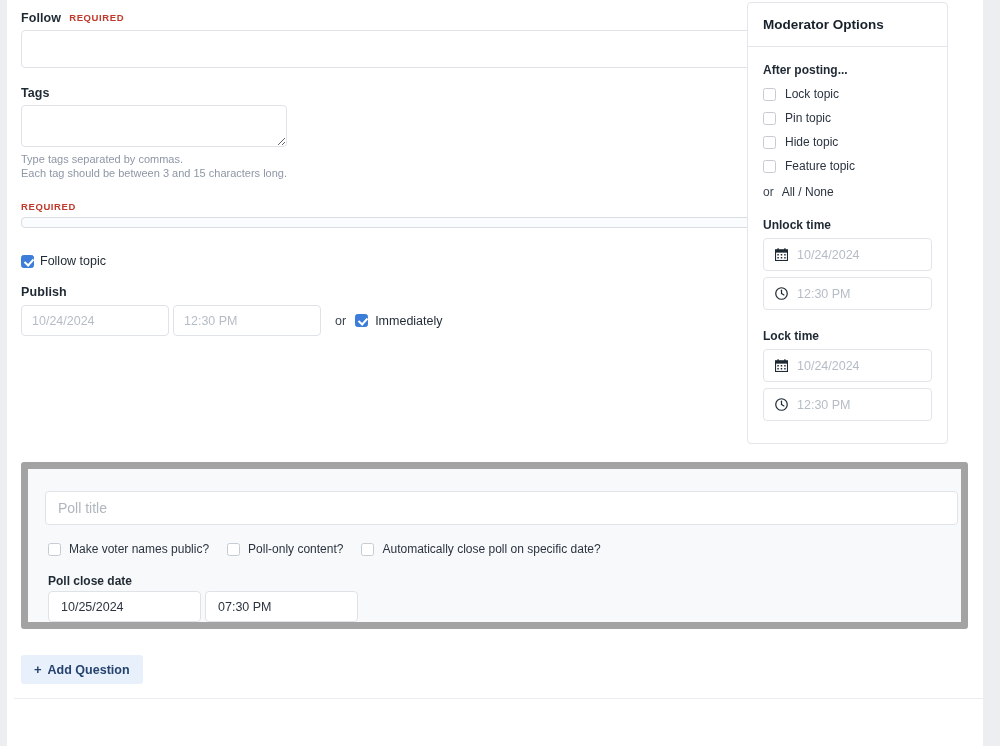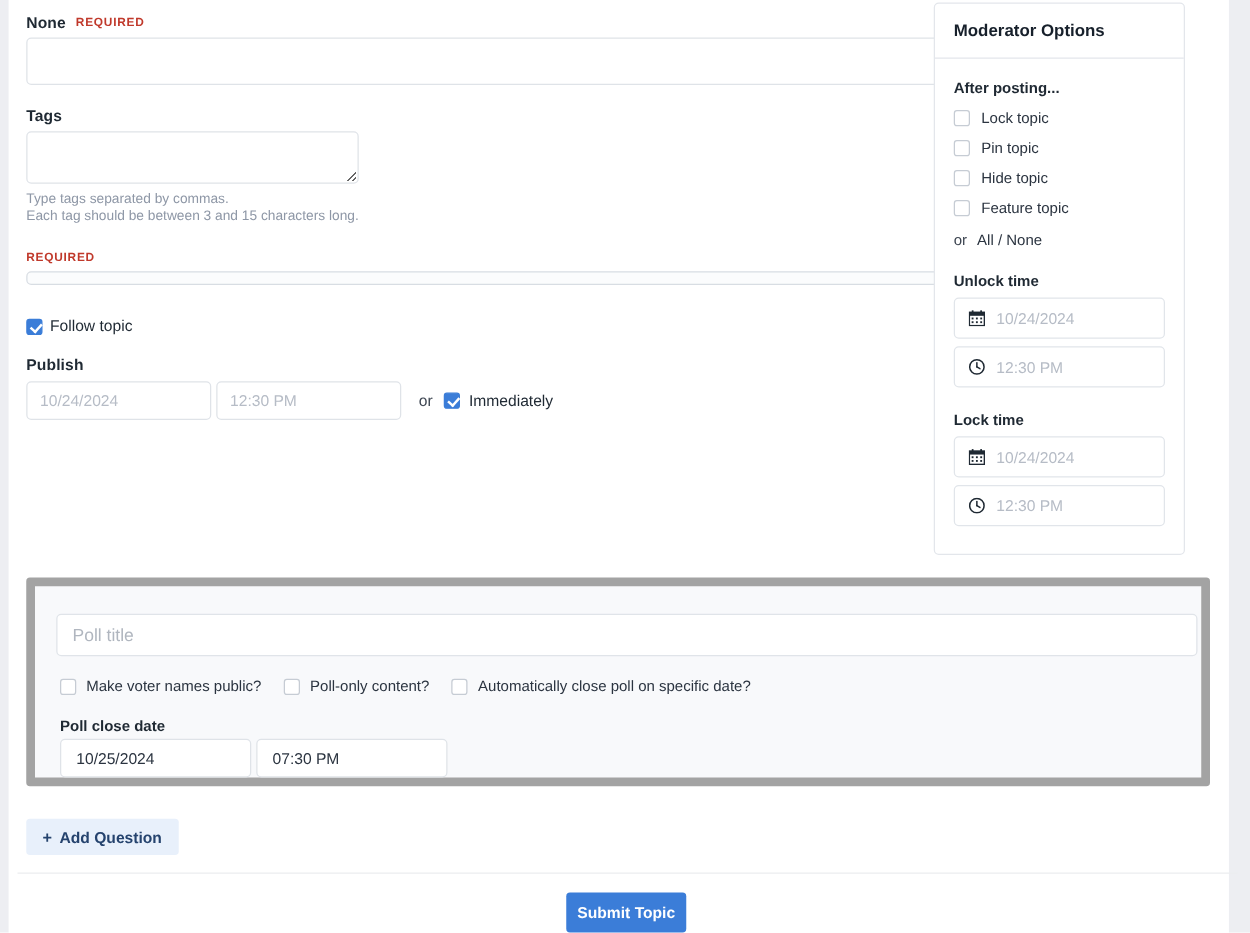--- a/index.html
+++ b/index.html
@@ -303,21 +303,21 @@
 
 <div class="gutter-left"></div>
 <div class="gutter-right"></div>
 
 <div class="page">
 
   <div class="form-col">
 
     <div class="title-row">
       <div class="field-label">
-        <span>None</span><span class="required-tag">REQUIRED</span>
+        <span>Follow</span><span class="required-tag">REQUIRED</span>
       </div>
       <input class="title-input" type="text" value="" style="">
     </div>
 
     <div class="tags-block">
       <div class="field-label">Tags</div>
       <textarea class="tags-textarea" style=""></textarea>
       <div class="hint">
         <div>Type tags separated by commas.</div>
         <div>Each tag should be between 3 and 15 characters long.</div>
@@ -471,15 +471,14 @@
     </div>
   </div>
 
   <button class="add-q-btn">
     <span class="plus-glyph">+</span>
     <span>Add Question</span>
   </button>
 
   <div class="footer-divider"></div>
 
-  <button class="submit-btn">Submit Topic</button>
 
 </div>
 
 </body></html>

